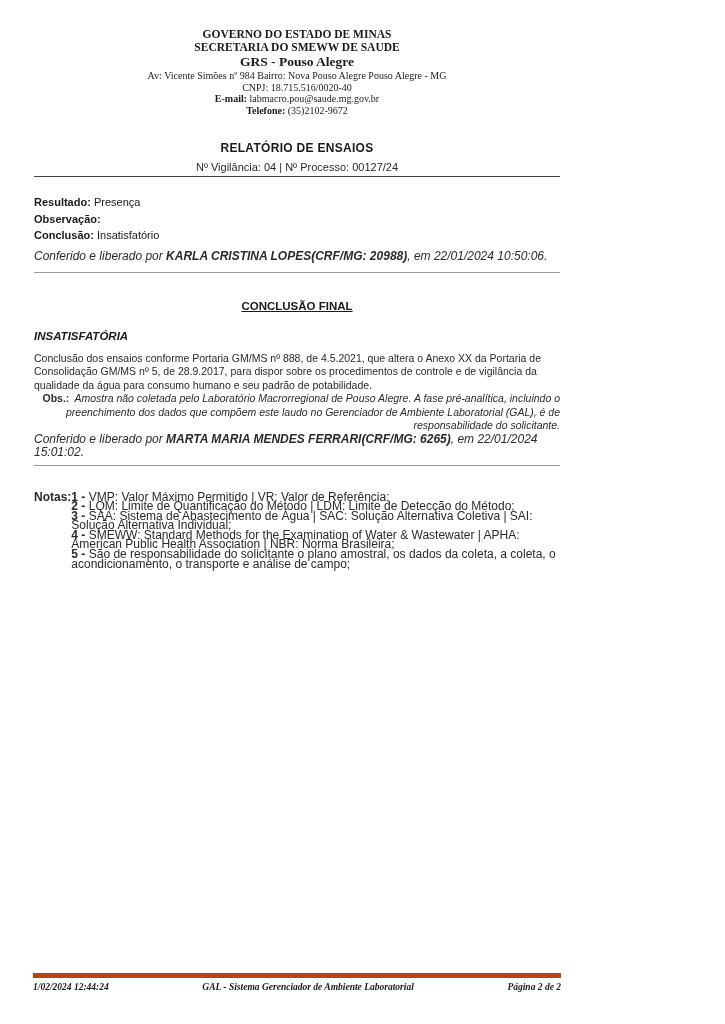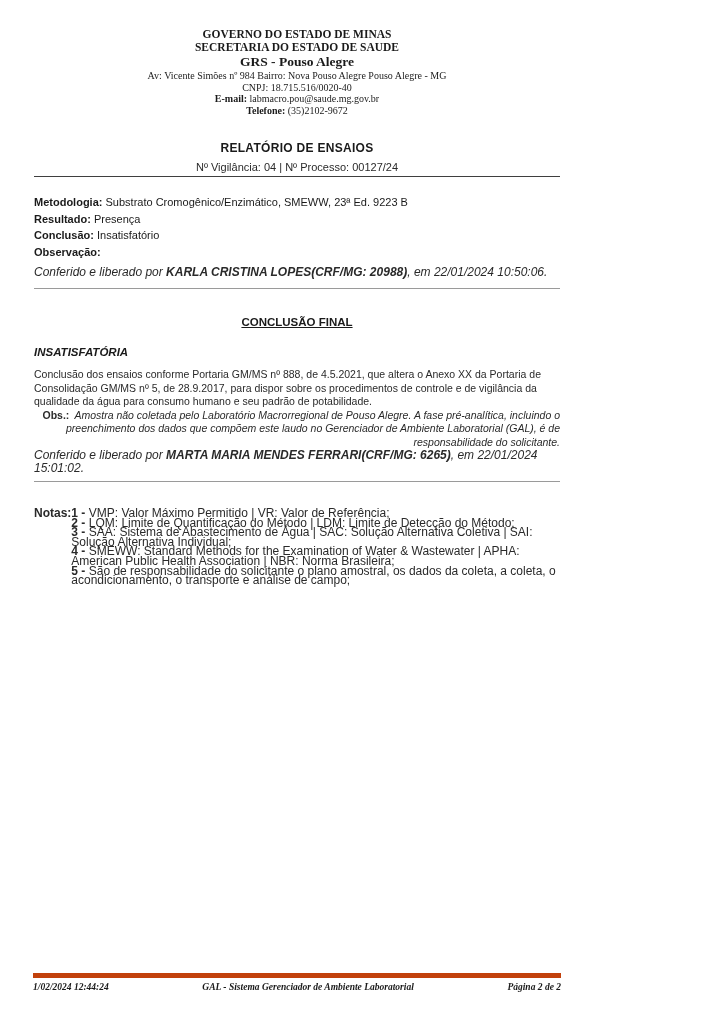--- a/index.html
+++ b/index.html
@@ -69,38 +69,37 @@
   .footer-right { flex:0 0 auto; }
 </style>
 </head>
 <body>
 
 <div class="page">
   <div class="content">
 
     <div class="doc-header">
       <div class="org1">GOVERNO DO ESTADO DE MINAS</div>
-      <div class="org2">SECRETARIA DO ESTADO DE SAUDE</div>
+      <div class="org2">SECRETARIA DO SMEWW DE SAUDE</div>
       <div class="org3">GRS - Pouso Alegre</div>
       <div class="addr">Av: Vicente Simões nº 984 Bairro: Nova Pouso Alegre Pouso Alegre - MG</div>
       <div class="cnpj">CNPJ: 18.715.516/0020-40</div>
       <div class="contact"><b>E-mail:</b> <span>labmacro.pou@saude.mg.gov.br</span></div>
       <div class="contact"><b>Telefone:</b> <span>(35)2102-9672</span></div>
     </div>
 
     <div class="title-main">RELATÓRIO DE ENSAIOS</div>
     <div class="title-sub">Nº Vigilância: 04 | Nº Processo: 00127/24</div>
 
     <hr class="rule1">
 
     <div class="meth">
-      <div class="meth-row"><span class="lbl">Metodologia:</span> <span>Substrato Cromogênico/Enzimático, SMEWW, 23ª Ed. 9223 B</span></div>
       <div class="meth-row"><span class="lbl">Resultado:</span> <span>Presença</span></div>
+      <div class="meth-row"><span class="lbl">Observação:</span> <span></span></div>
       <div class="meth-row"><span class="lbl">Conclusão:</span> <span>Insatisfatório</span></div>
-      <div class="meth-row"><span class="lbl">Observação:</span> <span></span></div>
     </div>
 
     <div class="release release-1">
       <span>Conferido e liberado por </span><span class="name">KARLA CRISTINA LOPES(CRF/MG: 20988)</span><span>, em 22/01/2024 10:50:06.</span>
     </div>
 
     <hr class="rule2">
 
     <div class="final-heading">CONCLUSÃO FINAL</div>
     <div class="verdict">INSATISFATÓRIA</div>

